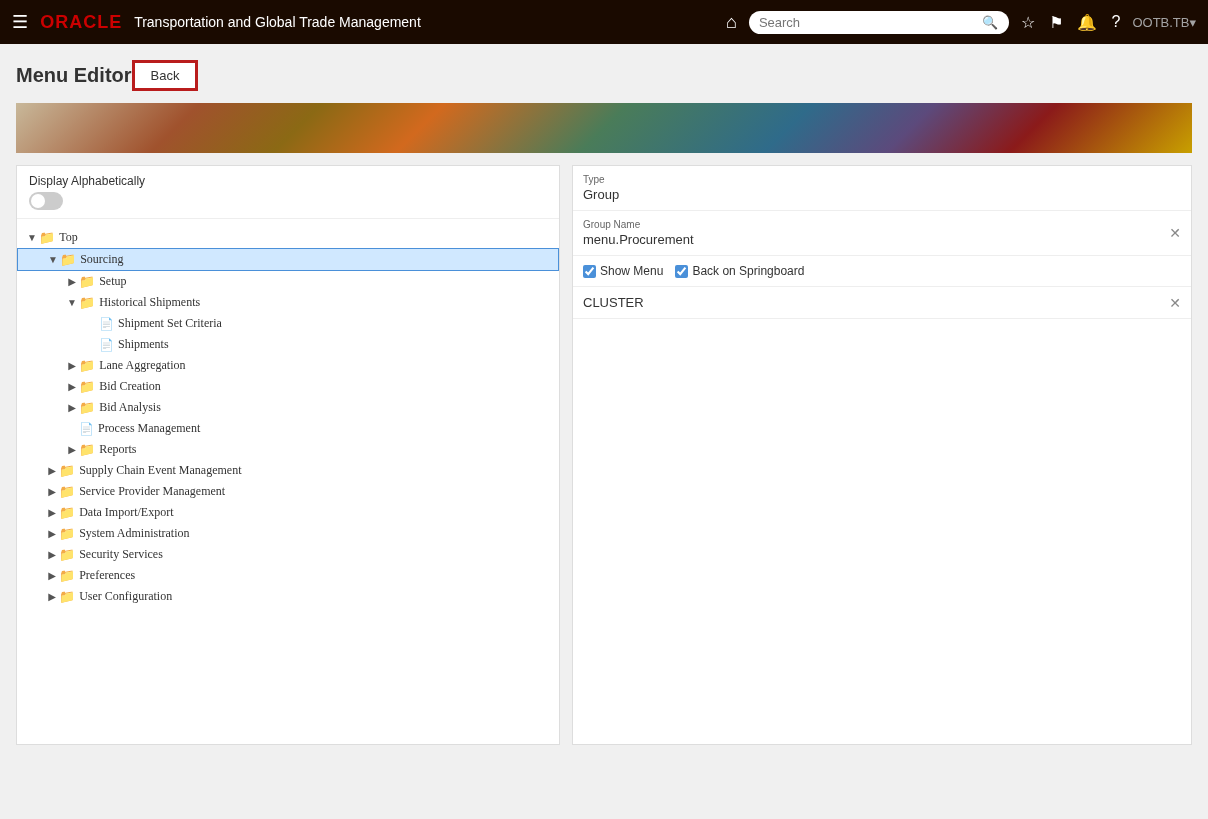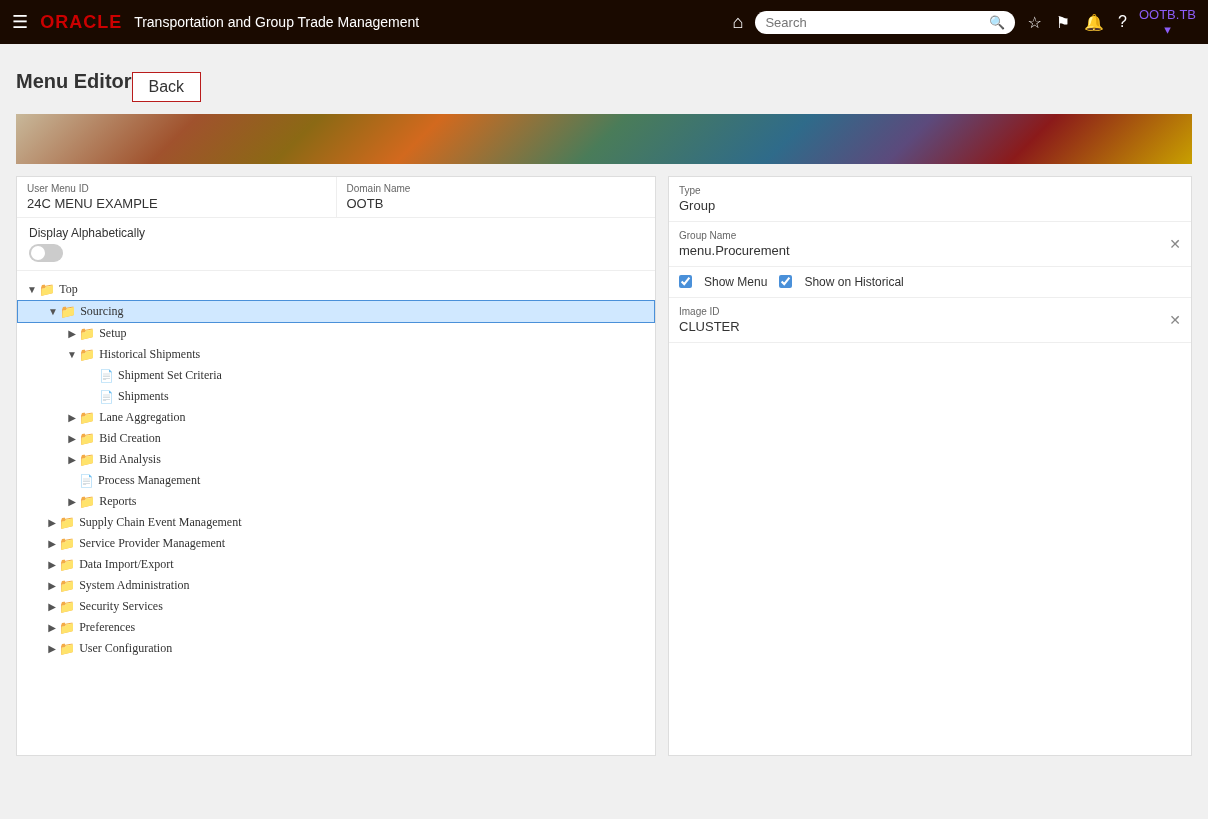--- a/index.html
+++ b/index.html
@@ -29,34 +29,33 @@
       gap: 10px;
     }
     .search-box input {
       border: none;
       outline: none;
       font-size: 13px;
       width: 100%;
     }
     .nav-icons { display: flex; align-items: center; gap: 14px; color: white; font-size: 16px; }
     .nav-icons span { cursor: pointer; }
-    .user-menu { display: flex; align-items: center; gap: 0; color: #8b5cf6; font-size: 13px; cursor: pointer; flex-direction: column; }
+    .user-menu { display: flex; align-items: center; gap: 0; color: #a3a3a3; font-size: 13px; cursor: pointer; }
 
     
     .page { padding: 16px; }
     .page-header { display: flex; align-items: center; justify-content: flex-start; margin-bottom: 12px; }
     .page-title { font-size: 20px; font-weight: bold; color: #333; }
     .back-btn {
       background: white;
-      border: 1px solid #b91c1c;
+      border: 3px solid #b91c1c;
       padding: 5px 16px;
       cursor: pointer;
-      font-size: 16px;
+      font-size: 13px;
       color: #333;
-      margin-top: 12px;
     }
 
     
     .banner {
       height: 50px;
       background: linear-gradient(135deg, #c8b89a 0%, #a0522d 15%, #8b6914 25%, #d2691e 35%, #4a7c59 50%, #2f6b8a 65%, #5c4a7c 75%, #8b1a1a 85%, #c8a000 100%);
       margin-bottom: 12px;
     }
 
     
@@ -127,21 +126,21 @@
     }
     .tree-item.selected { background: #d0e8ff; border: 1px solid #4a90d9; }
 
     .chevron { width: 14px; font-size: 10px; color: #555; display: inline-block; text-align: center; }
     .folder-icon { color: #e8a000; font-size: 13px; margin-right: 4px; }
     .doc-icon { color: #666; font-size: 12px; margin-right: 4px; }
     .item-label { font-size: 12px; color: #333; font-family: Liberation Serif, serif; }
 
     
     .right-panel {
-      width: 524px;
+      width: 620px;
       background: white;
       border: 1px solid #ddd;
       min-height: 580px;
       padding: 0;
     }
     .right-field {
       padding: 8px 10px;
       border-bottom: 1px solid #eee;
       position: relative;
     }
@@ -156,32 +155,32 @@
       color: #888;
       font-size: 14px;
     }
     .checkboxes-row {
       padding: 8px 10px;
       display: flex;
       align-items: center;
       gap: 12px;
       border-bottom: 1px solid #eee;
     }
-    .checkbox-item { display: flex; gap: 12px; font-size: 12px; color: #333; }
+    .checkbox-item { display: flex; align-items: center; gap: 4px; font-size: 12px; color: #333; }
     .checkbox-item input[type="checkbox"] { width: 13px; height: 13px; accent-color: #4a90d9; }
   </style>
 </head>
 <body>
 
 <nav class="top-nav">
   <span class="hamburger">☰</span>
   <div class="oracle-logo">
     <span>ORACLE</span>
   </div>
-  <div class="app-title">Transportation and Group Trade Management</div>
+  <div class="app-title">Transportation and Global Trade Management</div>
   <span style="color:white;font-size:18px;">⌂</span>
   <div class="search-box">
     <input type="text" placeholder="Search" style="">
     <span style="color:#666;">🔍</span>
   </div>
   <div class="nav-icons">
     <span>☆</span>
     <span>⚑</span>
     <span>🔔</span>
     <span>?</span>
@@ -196,30 +195,20 @@
   <div class="page-header">
     <h1 class="page-title">Menu Editor</h1>
     <button class="back-btn">Back</button>
   </div>
 
   <div class="banner"></div>
 
   <div class="main-content">
 
     <div class="left-panel">
-      <div class="form-row">
-        <div class="form-field">
-          <label>User Menu ID</label>
-          <div class="field-value">24C MENU EXAMPLE</div>
-        </div>
-        <div class="form-field">
-          <label>Domain Name</label>
-          <div class="field-value">OOTB</div>
-        </div>
-      </div>
       <div class="display-alpha">
         <span class="display-alpha-label">Display Alphabetically</span>
         <div class="toggle"></div>
       </div>
 
       <div class="tree-container" id="tree-container">
           <div class="tree-item" style="padding-left: 8px;">
             <span class="chevron">▼</span>
             <span class="folder-icon">📁</span>
             <span class="item-label">Top</span>
@@ -322,23 +311,22 @@
         <div class="field-value">menu.Procurement</div>
         <span class="clear-btn">✕</span>
       </div>
       <div class="checkboxes-row">
         <div class="checkbox-item">
           <input type="checkbox" checked="" style="">
           <span>Show Menu</span>
         </div>
         <div class="checkbox-item">
           <input type="checkbox" checked="" style="">
-          <span>Show on Historical</span>
+          <span>Back on Springboard</span>
         </div>
       </div>
       <div class="right-field">
-        <label>Image ID</label>
         <div class="field-value">CLUSTER</div>
         <span class="clear-btn">✕</span>
       </div>
     </div>
   </div>
 </div>
 
 </body></html>

